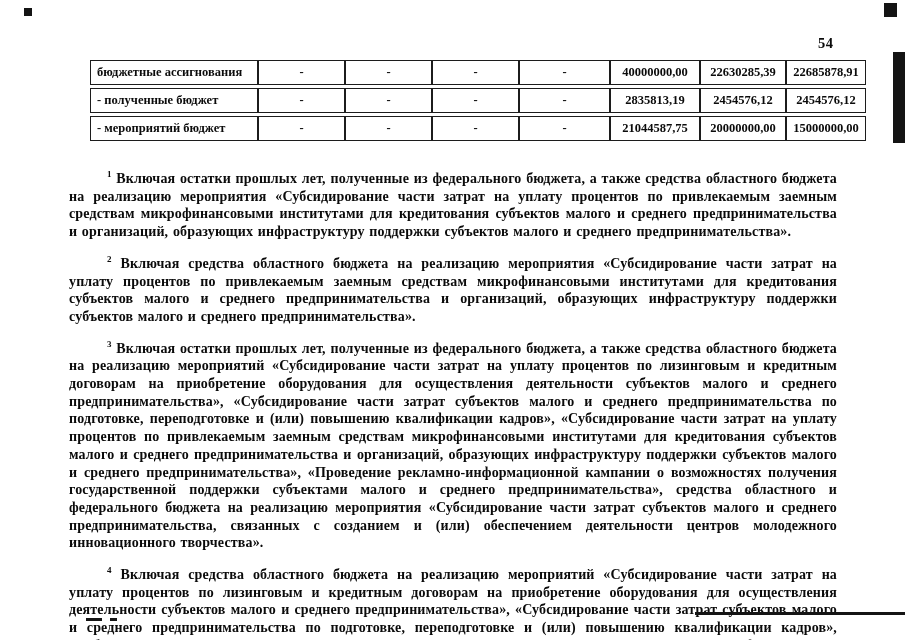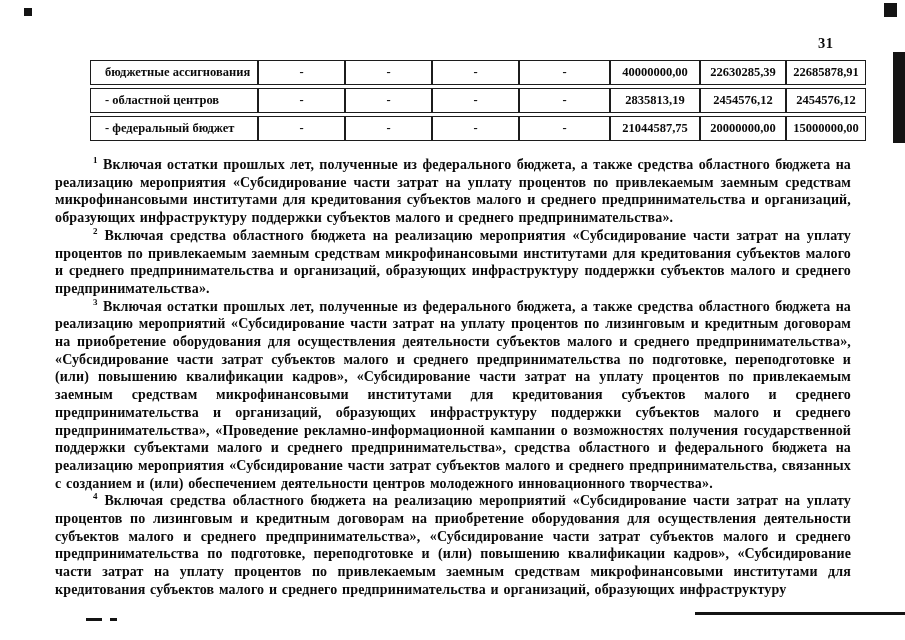--- a/index.html
+++ b/index.html
@@ -36,36 +36,36 @@
     border: 1px solid #1c1c1c;
     height: 25px;
     padding: 1px 3px;
     text-align: center;
     vertical-align: middle;
     white-space: nowrap;
     overflow: hidden;
   }
   table.doc-table td.label {
     text-align: left;
-    padding-left: 14px;
+    padding-left: 6px;
   }
   .footnotes {
     position: absolute;
     left: 55px;
     top: 156px;
     width: 796px;
     text-align: justify;
     font-size: 14px;
     line-height: 17.7px;
     font-weight: bold;
     letter-spacing: 0.15px;
     word-spacing: 1px;
   }
   .footnotes p {
-    margin: 0;
+    margin: 14px;
     text-indent: 38px;
   }
   .footnotes sup {
     font-size: 9px;
     line-height: 0;
     vertical-align: super;
   }
   .artifact {
     position: absolute;
     background: #141414;
@@ -73,21 +73,21 @@
   .a-top-left    { left: 24px;  top: 8px;   width: 8px;   height: 8px;  }
   .a-top-right   { left: 884px; top: 3px;   width: 13px;  height: 14px; }
   .a-right-bar   { left: 893px; top: 52px;  width: 12px;  height: 91px; }
   .a-bottom-line { left: 695px; top: 612px; width: 210px; height: 3px;  }
   .a-bl-dash1    { left: 86px;  top: 618px; width: 16px;  height: 3px;  }
   .a-bl-dash2    { left: 110px; top: 618px; width: 7px;   height: 3px;  }
 </style>
 </head>
 <body>
 
-<div class="page-number">31</div>
+<div class="page-number">54</div>
 
 <table class="doc-table">
   <colgroup>
     <col style="width:168px">
       <col style="width:87px">
       <col style="width:87px">
       <col style="width:87px">
     <col style="width:91px">
       <col style="width:90px">
       <col style="width:86px">
@@ -98,31 +98,31 @@
       <td class="label">бюджетные ассигнования</td>
       <td>-</td>
       <td>-</td>
       <td>-</td>
       <td>-</td>
       <td>40000000,00</td>
       <td>22630285,39</td>
       <td>22685878,91</td>
     </tr>
     <tr>
-      <td class="label">- областной центров</td>
+      <td class="label">- полученные бюджет</td>
       <td>-</td>
       <td>-</td>
       <td>-</td>
       <td>-</td>
       <td>2835813,19</td>
       <td>2454576,12</td>
       <td>2454576,12</td>
     </tr>
     <tr>
-      <td class="label">- федеральный бюджет</td>
+      <td class="label">- мероприятий бюджет</td>
       <td>-</td>
       <td>-</td>
       <td>-</td>
       <td>-</td>
       <td>21044587,75</td>
       <td>20000000,00</td>
       <td>15000000,00</td>
     </tr>
   </tbody>
 </table>

